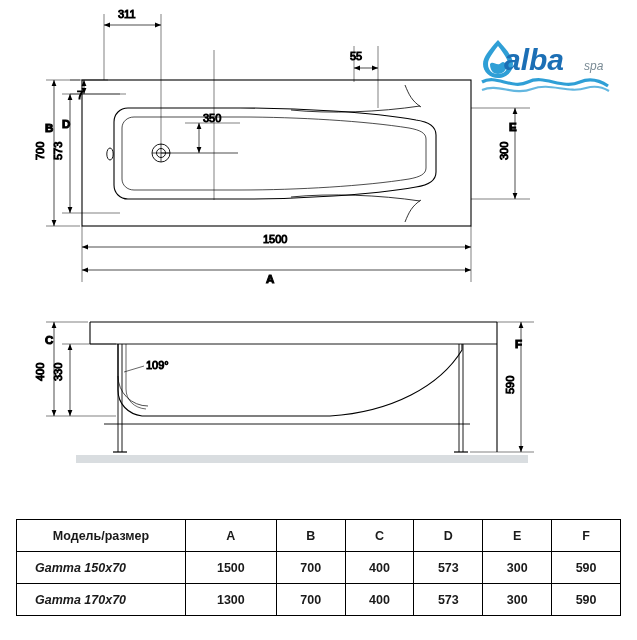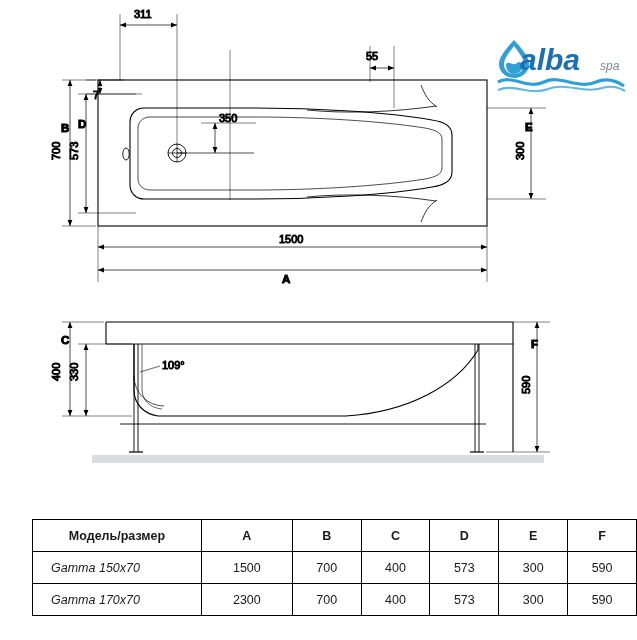--- a/index.html
+++ b/index.html
@@ -10,21 +10,21 @@
   body {
     width: 637px;
     height: 640px;
     position: relative;
     font-family: "Liberation Sans", sans-serif;
     color: #1a1a1a;
     overflow: hidden;
   }
   #stage {
     position: absolute;
-    left: 16px; top: 0;
+    left: 0; top: 0;
     width: 620px;
     height: 640px;
   }
   svg.draw {
     position: absolute;
     left: 0; top: 0;
     width: 637px;
     height: 640px;
   }
   .logo {
@@ -58,21 +58,21 @@
   table.spec thead th.first {
     width: 168px;
     text-align: center;
   }
   table.spec tbody td.first {
     text-align: left;
     padding-left: 18px;
     font-style: italic;
   }
   table.spec tbody td {
-    font-weight: normal;
+    font-weight: bold;
   }
   .dim {
     font-size: 11px;
     fill: #000;
     font-family: "Liberation Sans", sans-serif;
   }
   .dimb {
     font-size: 11.5px;
     fill: #000;
     font-weight: bold;
@@ -260,21 +260,21 @@
         <td class="first">Gamma 150х70</td>
         <td>1500</td>
         <td>700</td>
         <td>400</td>
         <td>573</td>
         <td>300</td>
         <td>590</td>
       </tr>
       <tr>
         <td class="first">Gamma 170х70</td>
-        <td>2300</td>
+        <td>1300</td>
         <td>700</td>
         <td>400</td>
         <td>573</td>
         <td>300</td>
         <td>590</td>
       </tr>
     </tbody>
   </table>
 
 </div>

